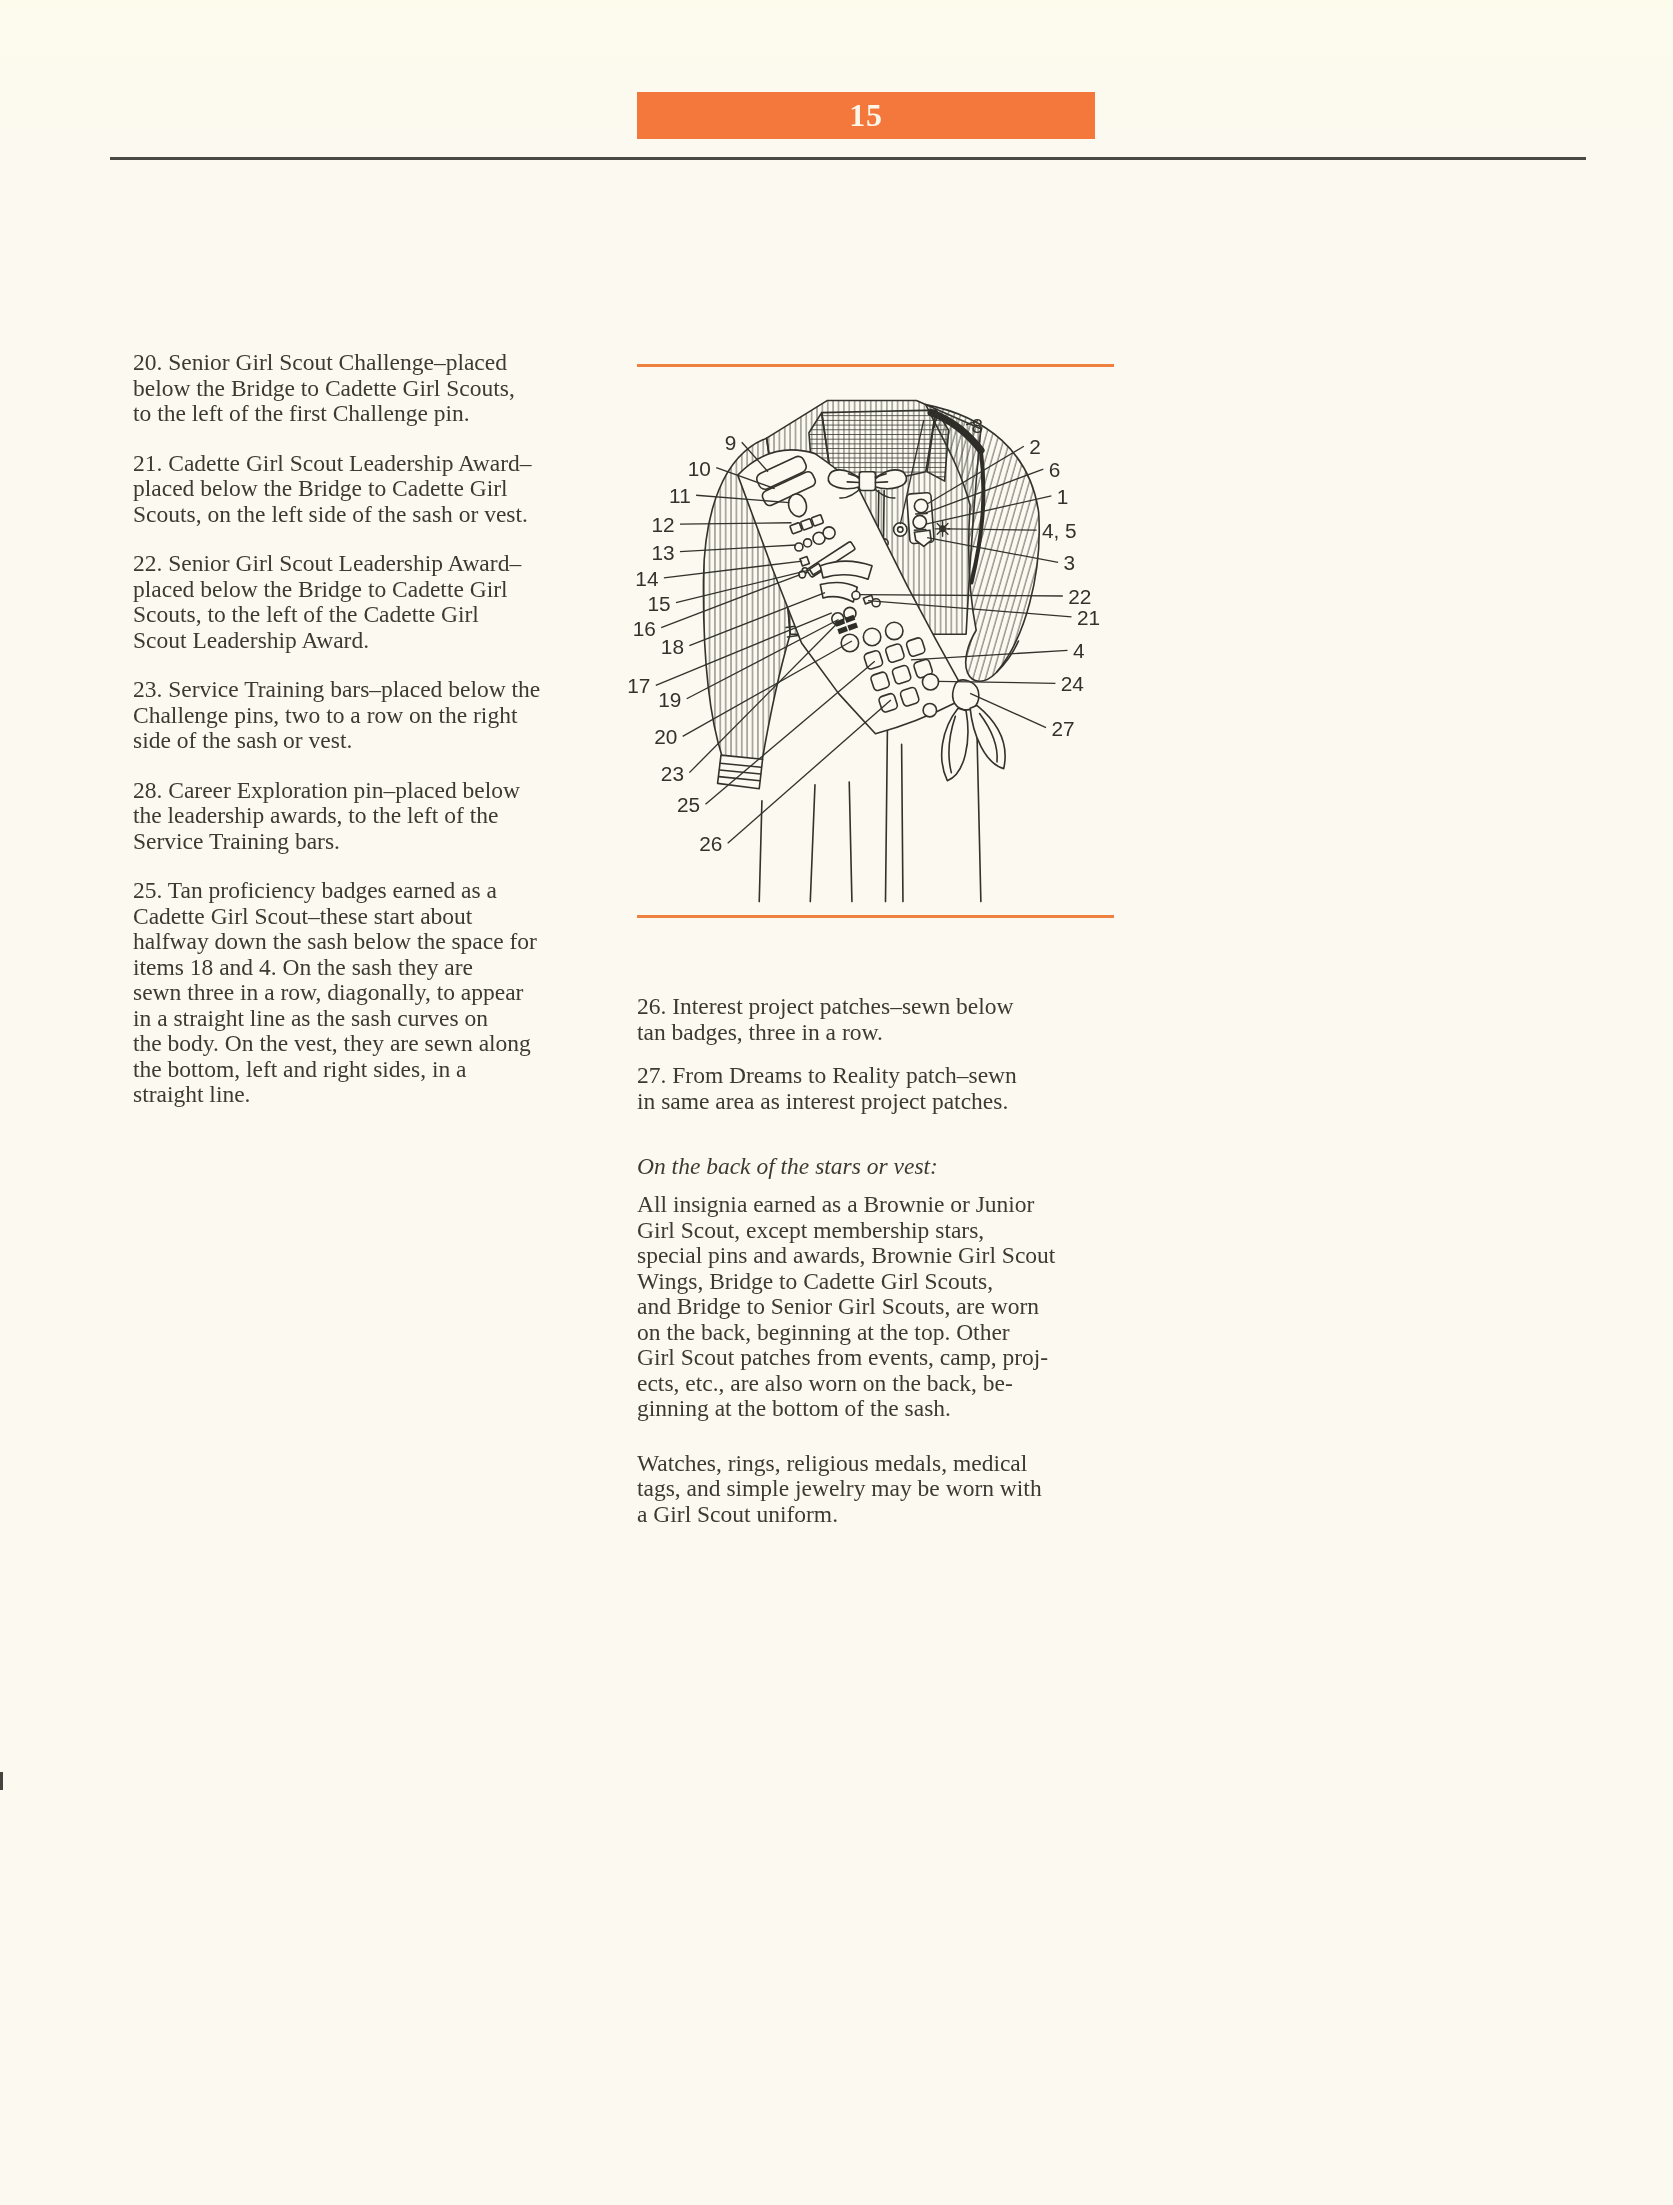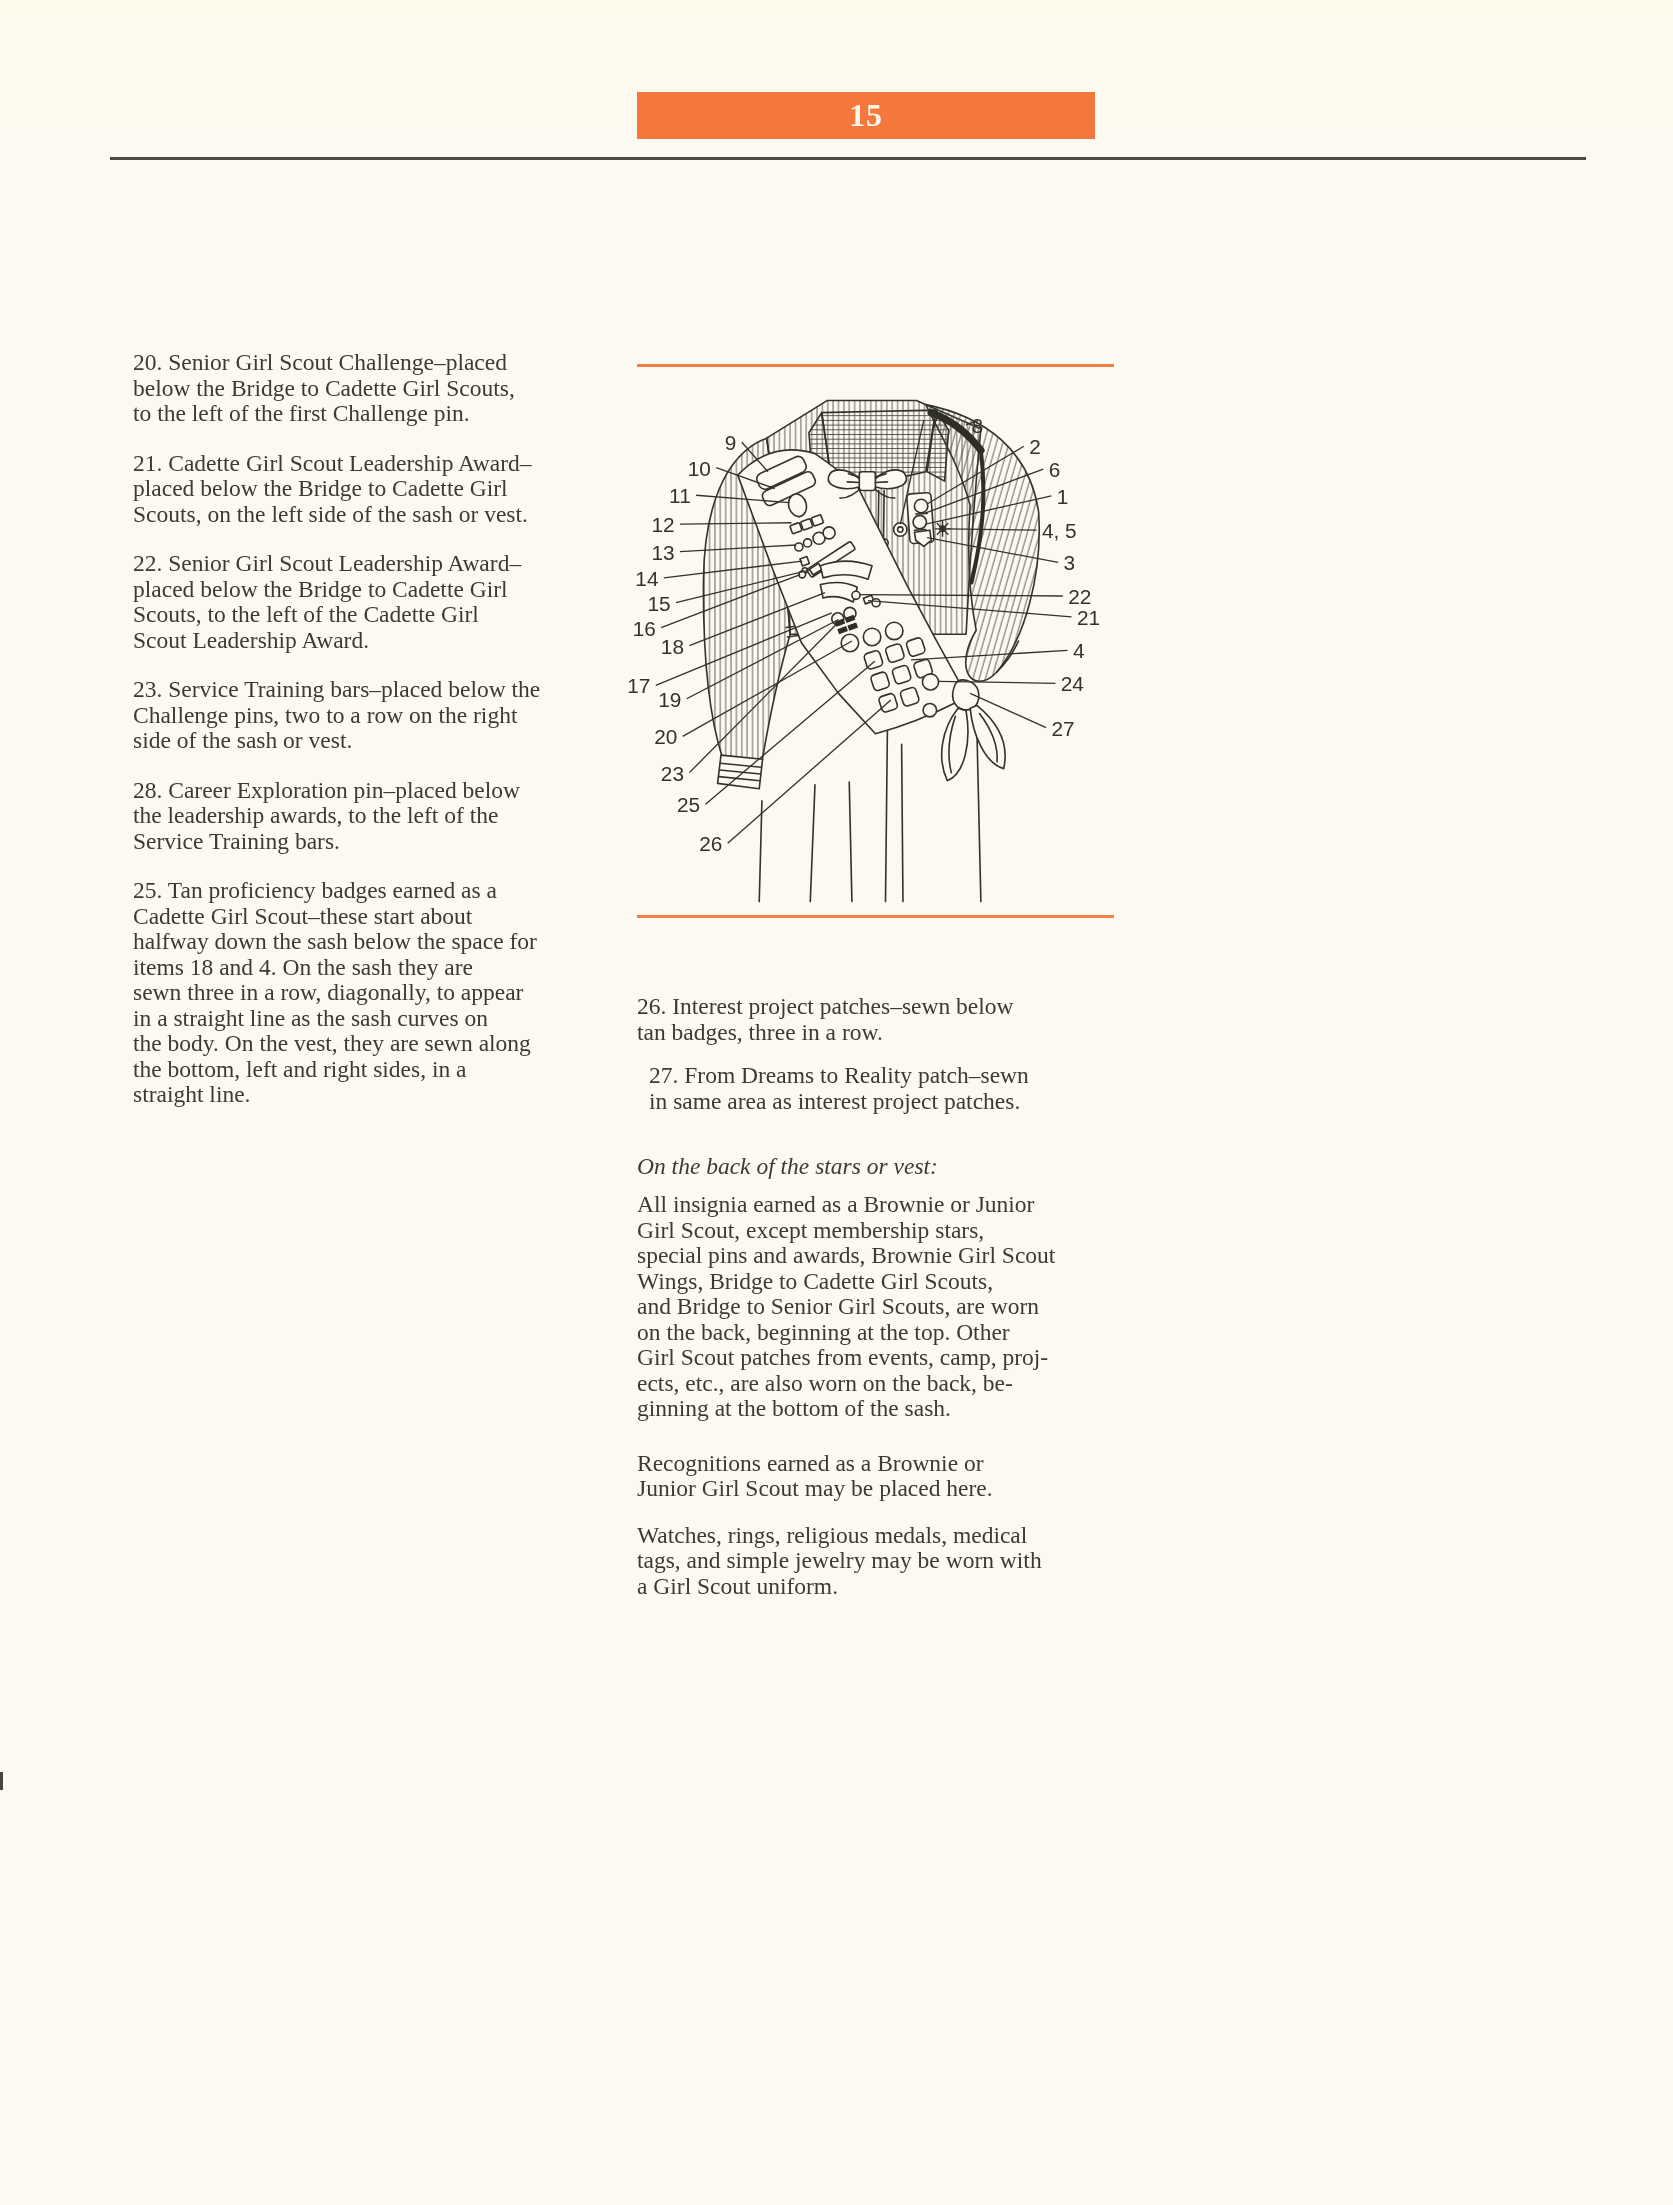--- a/index.html
+++ b/index.html
@@ -19,21 +19,21 @@
     letter-spacing:0.7px;
   }
   .header-rule{position:absolute;left:110px;top:157px;width:1476px;height:2.7px;background:#4b4a42;}
   .edge-tick{position:absolute;left:0;top:1772px;width:2.7px;height:17.5px;background:#45443e;}
   .col{position:absolute;font-size:23.5px;line-height:25.5px;}
   .col p{margin:0;white-space:pre-line;}
   .col-left{left:110px;top:350px;width:473px;}
   .col-left p{margin-bottom:24px;margin-left:23px;}
   .col-right{left:637px;top:994px;width:487px;}
   .col-right p.item-26{margin-bottom:18px;}
-  .col-right p.item-27{margin-bottom:40px;margin-left:12px;}
+  .col-right p.item-27{margin-bottom:40px;}
   .col-right .section-heading{font-style:italic;margin:0 0 12.8px 0;white-space:pre-line;}
   .col-right p.para-0{margin-bottom:29px;}
   .col-right p.para-1{margin-bottom:21px;}
   .fig-rule{position:absolute;left:637px;width:477px;height:2.7px;background:#ee8040;}
   .fig-rule.top{top:364px;}
   .fig-rule.bottom{top:915px;}
   svg.figure{position:absolute;left:637px;top:371px;width:497px;height:540px;overflow:visible;}
   .callout-num{font-family:"Liberation Sans",sans-serif;font-size:31px;fill:#33322c;}
   .callout-line{stroke:#33322c;stroke-width:2;}
 </style>
@@ -283,19 +283,17 @@
   <p class="section-heading">On the back of the stars or vest:</p>
   <p class="para-0">All insignia earned as a Brownie or Junior
 Girl Scout, except membership stars,
 special pins and awards, Brownie Girl Scout
 Wings, Bridge to Cadette Girl Scouts,
 and Bridge to Senior Girl Scouts, are worn
 on the back, beginning at the top. Other
 Girl Scout patches from events, camp, proj-
 ects, etc., are also worn on the back, be-
 ginning at the bottom of the sash.</p>
-  <p class="para-1">Recognitions earned as a Brownie or
-Junior Girl Scout may be placed here.</p>
   <p class="para-2">Watches, rings, religious medals, medical
 tags, and simple jewelry may be worn with
 a Girl Scout uniform.</p>
 </div>
 
 
 </body></html>

